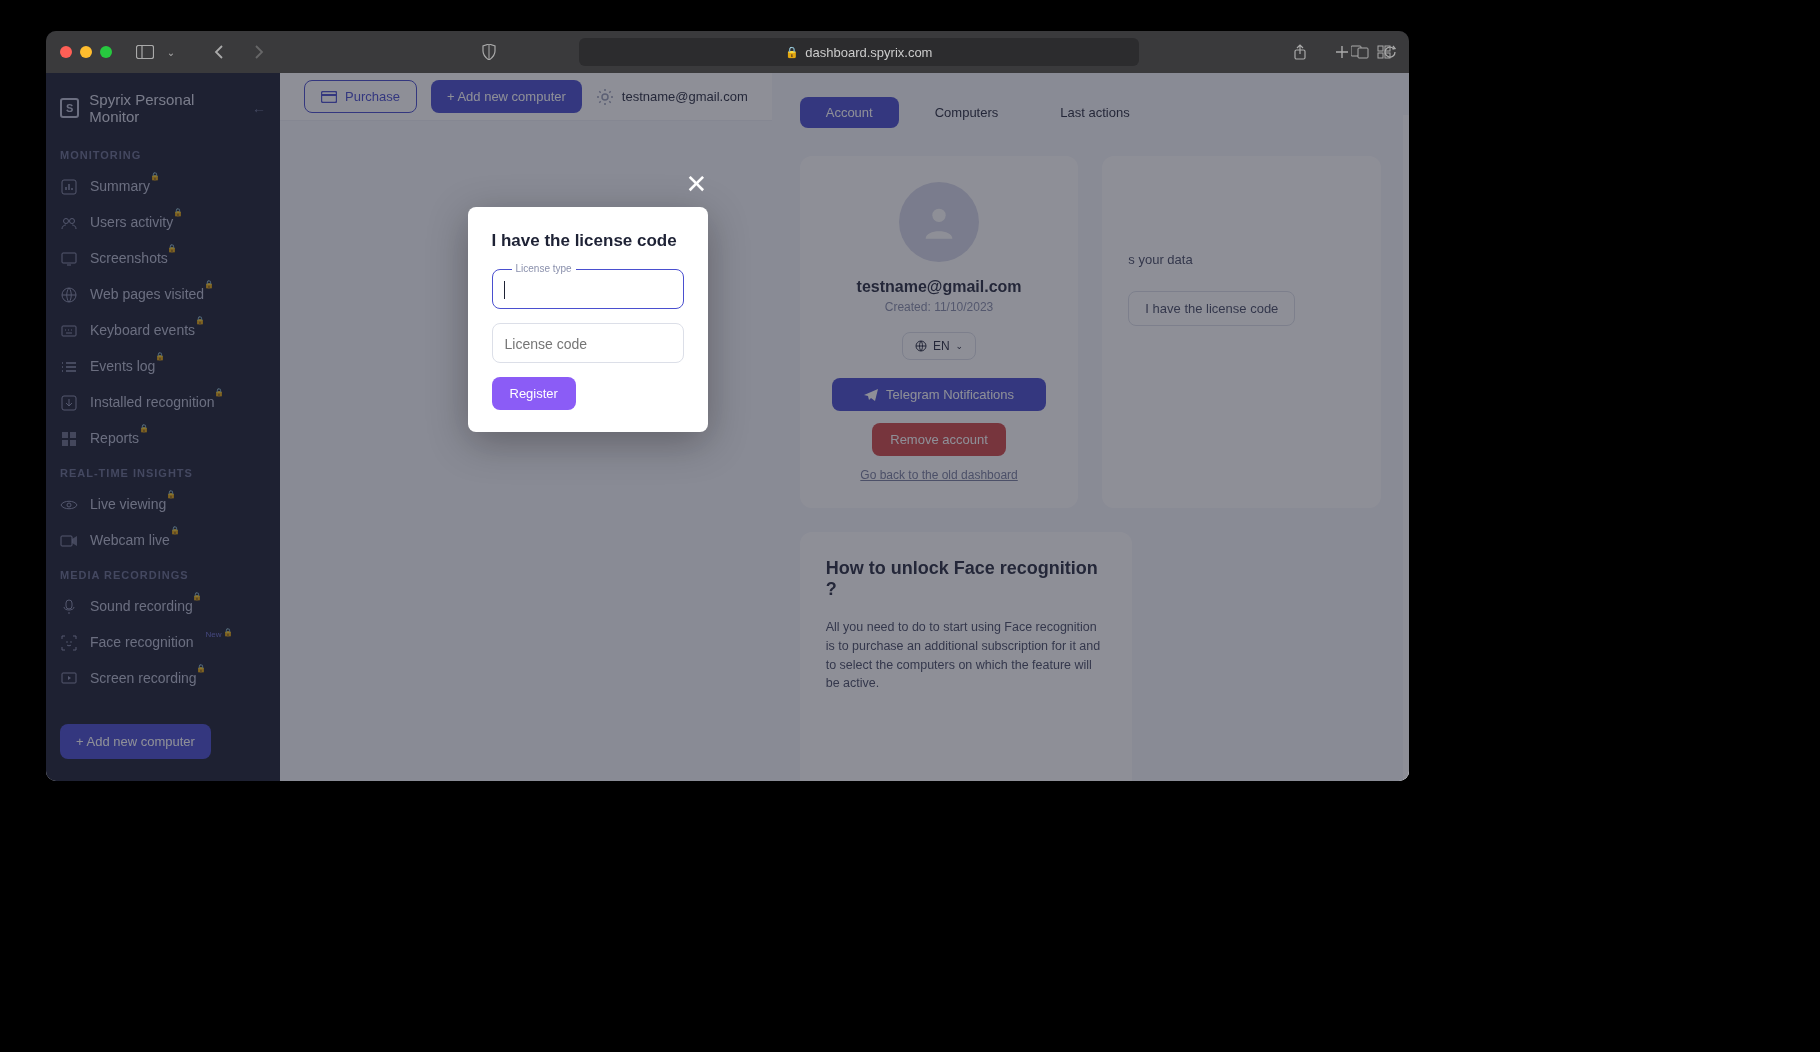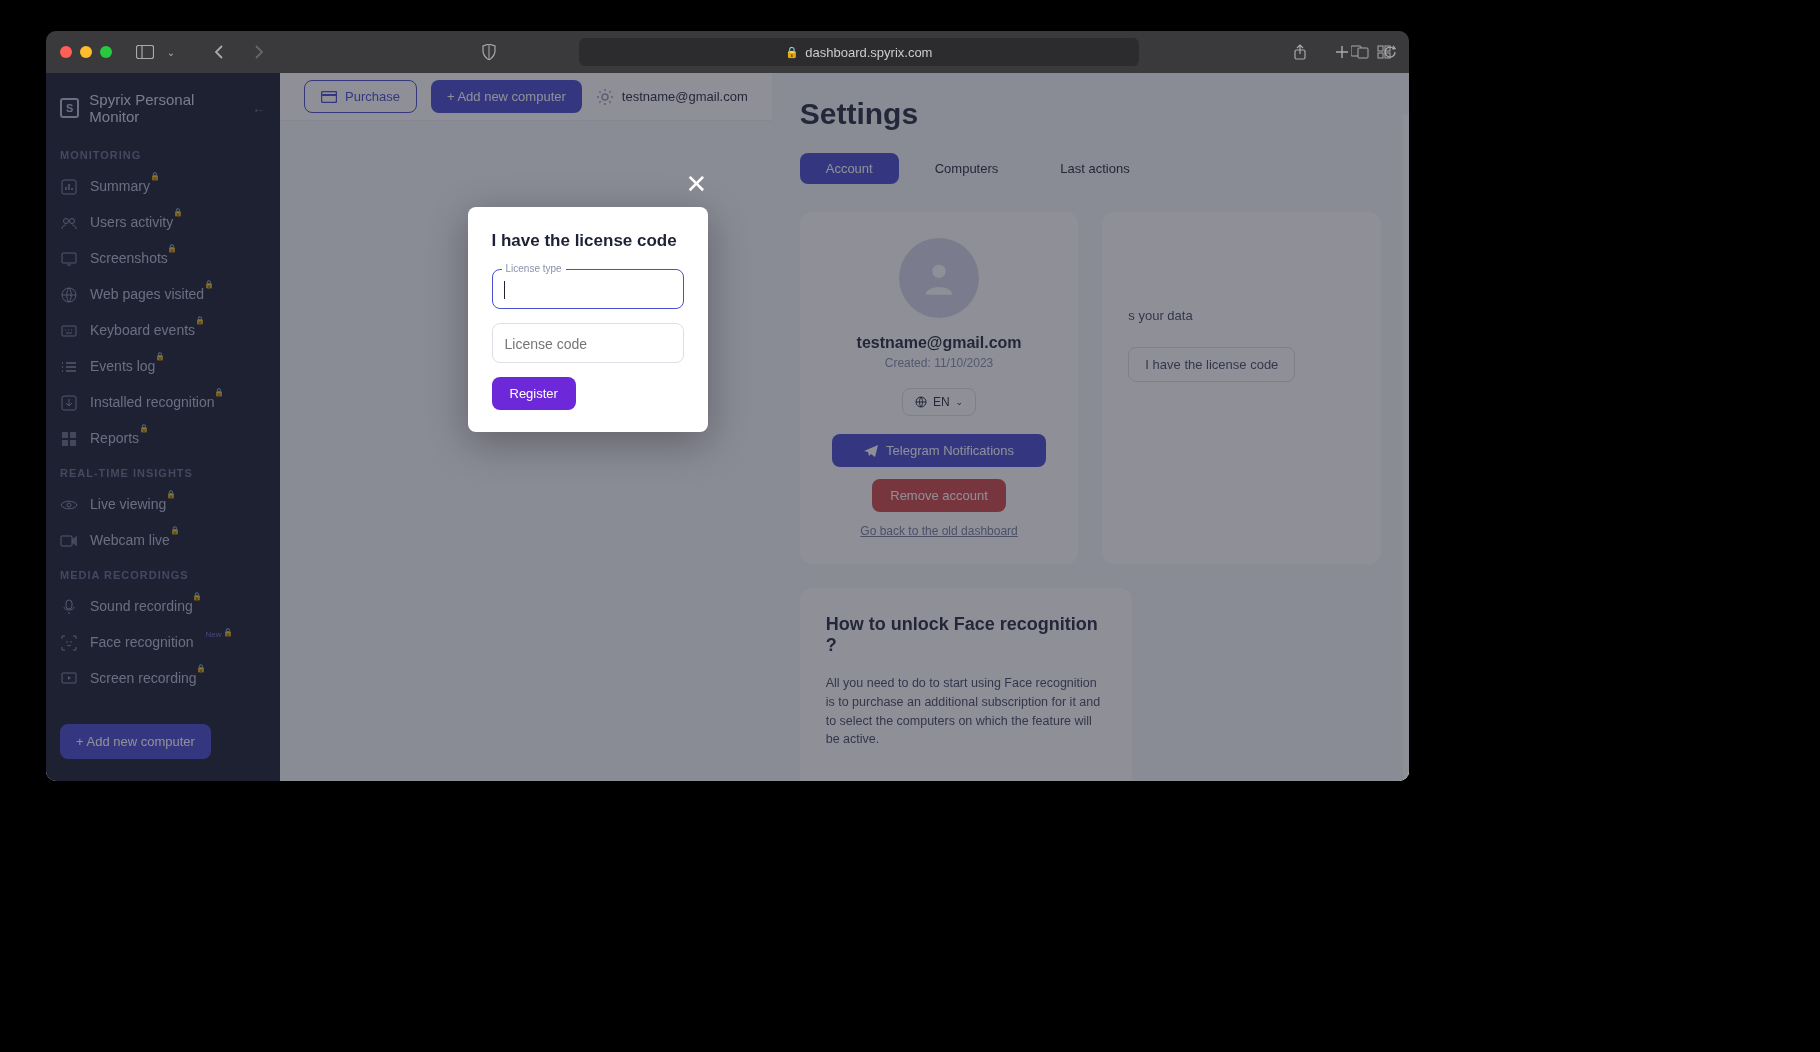--- a/index.html
+++ b/index.html
@@ -66,24 +66,24 @@
 .unlock-title{font-size:18px;font-weight:700;color:#2b2f42;margin-bottom:18px;}
 .unlock-text{font-size:12.5px;color:#4a4f68;line-height:1.5;margin-bottom:16px;}
 
 .dimmer{position:absolute;inset:0;background:rgba(30,32,48,0.5);z-index:50;}
 .modal{position:absolute;z-index:60;left:50%;top:50%;transform:translate(-260px,-220px);width:240px;background:#fff;border-radius:8px;padding:24px 24px 22px;box-shadow:0 10px 40px rgba(0,0,0,0.3);}
 .modal-close{position:absolute;right:-4px;top:-38px;color:#fff;font-size:26px;font-weight:300;cursor:pointer;width:30px;height:30px;display:flex;align-items:center;justify-content:center;}
 .modal-title{font-size:17px;font-weight:700;color:#1e2235;margin-bottom:18px;}
 .fld{position:relative;margin-bottom:14px;}
 .fld input{width:100%;border:1.5px solid #4a4fcf;border-radius:8px;padding:12px 12px 10px;font-size:14px;outline:none;}
 .fld.plain input{border:1px solid #dcdfe8;}
-.fld-label{position:absolute;left:10px;top:-6px;background:#fff;padding:0 4px;font-size:10px;color:#8a90ac;}
+.fld-label{position:absolute;left:20px;top:-6px;background:#fff;padding:0 4px;font-size:10px;color:#8a90ac;}
 .cursor-blink{position:absolute;left:12px;top:12px;width:1px;height:18px;background:#1e2235;animation:blink 1s step-end infinite;}
 @keyframes blink{50%{opacity:0;}}
-.btn-register{background:#6d28d9;color:#fff;border:none;border-radius:8px;padding:9px 18px;font-size:13px;cursor:pointer;}
+.btn-register{background:#8b5cf6;color:#fff;border:none;border-radius:8px;padding:9px 18px;font-size:13px;cursor:pointer;}
 
 svg{display:block;}
 .right-edge{position:absolute;right:0;top:42px;bottom:0;width:6px;background:#fff;}
 </style>
 </head>
 <body>
 
 <div class="browser-window">
 
   <div class="browser-toolbar">
@@ -319,21 +319,20 @@
               <svg width="18" height="18">
                 <circle cx="9" cy="9" r="3" fill="none" stroke="currentColor" stroke-width="1.5"></circle>
                 <path d="M9 1 V3 M9 15 V17 M1 9 H3 M15 9 H17 M3.3 3.3 L4.7 4.7 M13.3 13.3 L14.7 14.7 M14.7 3.3 L13.3 4.7 M4.7 13.3 L3.3 14.7" stroke="currentColor" stroke-width="1.5"></path>
               </svg>
             </span>
           <span>testname@gmail.com</span>
         </div>
       </div>
 
       <div class="content">
-        <div class="page-title">Settings</div>
 
         <div class="tabs">
           <div class="tab active">Account</div>
           <div class="tab">Computers</div>
           <div class="tab">Last actions</div>
         </div>
 
         <div class="cards-row">
           <div class="card account">
             <div class="avatar">

